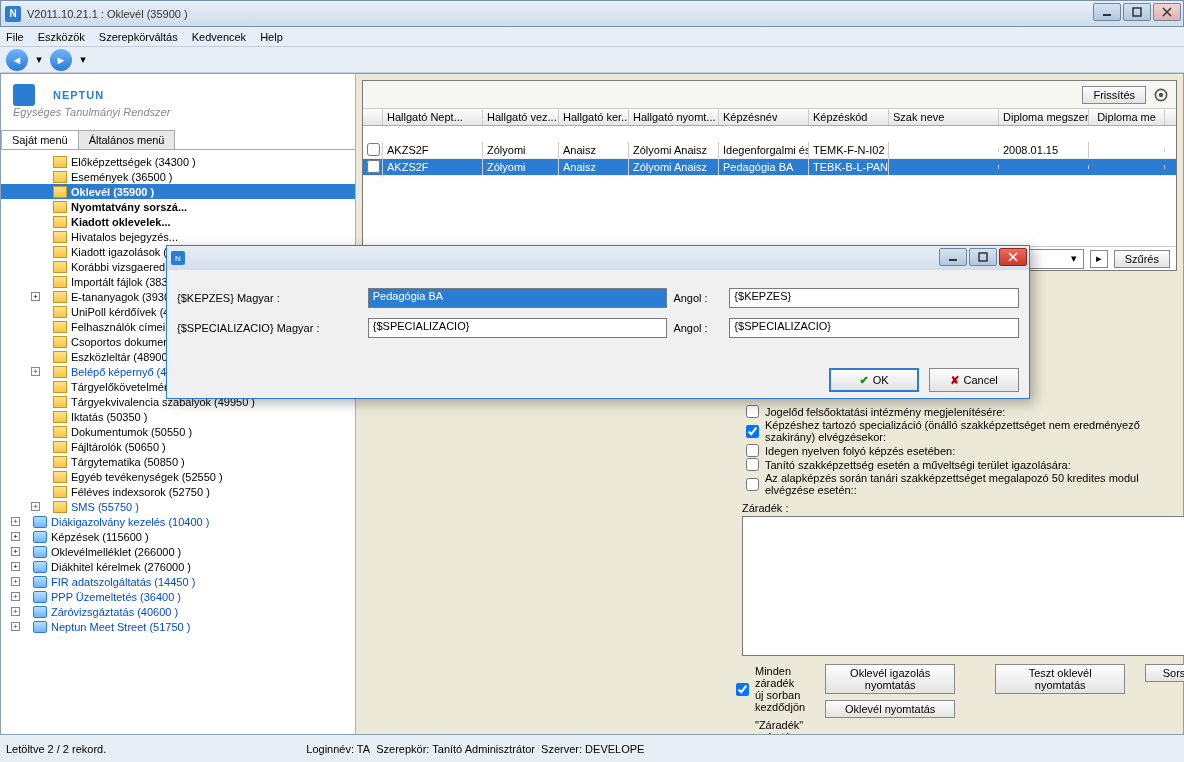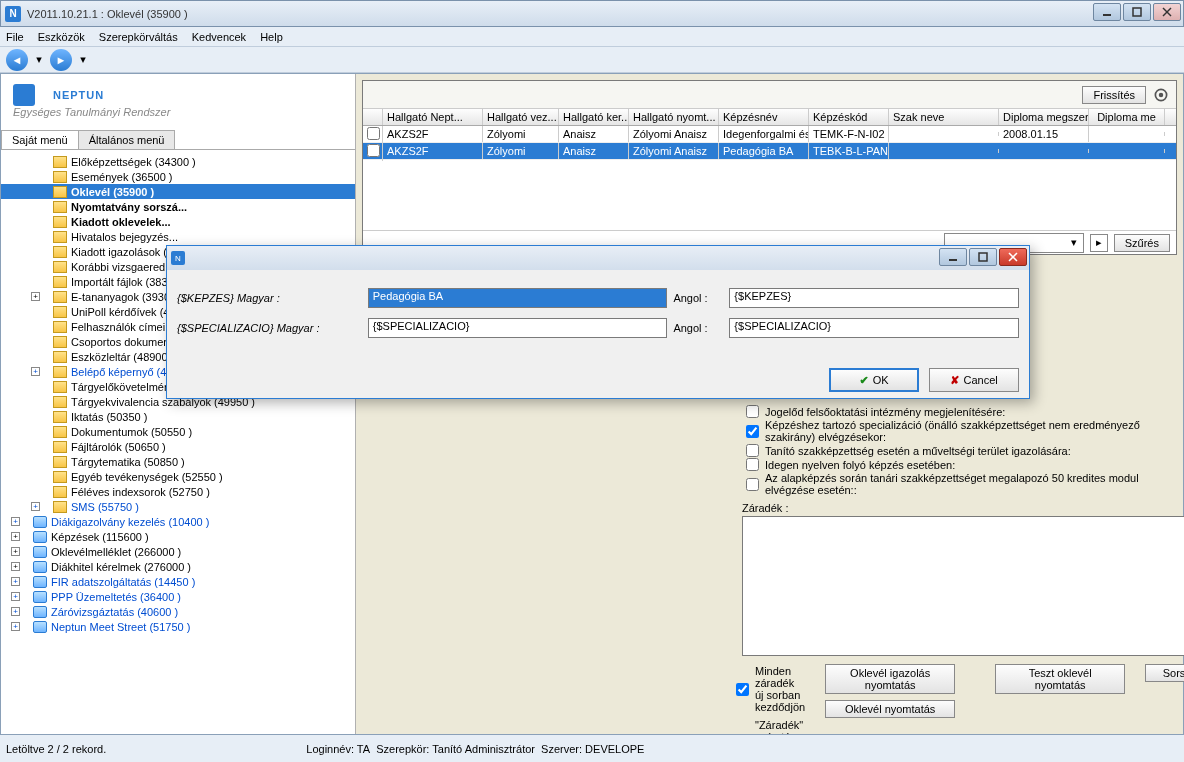--- a/index.html
+++ b/index.html
@@ -53,21 +53,21 @@
 .grid-toolbar { height: 28px; background: #f6f6f2; display: flex; justify-content: flex-end; align-items: center; padding: 0 6px; border-bottom: 1px solid #ccc; }
 .btn { background: linear-gradient(#fdfdfd,#e3e3e3); border: 1px solid #888; padding: 2px 10px; cursor: pointer; display: inline-flex; align-items: center; gap: 4px; }
 .settings-gear { width: 18px; height: 18px; margin-left: 6px; cursor: pointer; }
 .grid-header { display: flex; background: linear-gradient(#fefefe,#e6e6e6); border-bottom: 1px solid #aaa; }
 .grid-header .col, .grid-row .col { border-right: 1px solid #ccc; padding: 2px 4px; overflow: hidden; white-space: nowrap; }
 .grid-row { display: flex; border-bottom: 1px solid #eee; height: 17px; align-items: center; }
 .grid-row.selected { background: #2b7cd3; color: #fff; }
 .col.cb { width: 20px; flex: none; text-align: center; }
 .col { flex: 0 0 auto; }
 
-.grid-body { height: 104px; overflow: auto; }
+.grid-body { height: 104px; overflow: auto; margin-top: 16px; }
 .grid-footer { height: 24px; display: flex; align-items: center; justify-content: flex-end; padding: 0 6px; gap: 6px; border-top: 1px solid #ccc; }
 .combo { border: 1px solid #888; background: #fff; height: 20px; width: 140px; display: flex; align-items: center; justify-content: flex-end; padding: 0 2px; }
 .combo .arrow { width: 14px; text-align: center; cursor: pointer; }
 .nav-small { width: 18px; height: 18px; border: 1px solid #888; background: #fff; display: flex; align-items: center; justify-content: center; cursor: pointer; }
 
 
 .detailform { position: absolute; top: 330px; left: 380px; right: 18px; bottom: 6px; }
 .chkline { display: flex; align-items: center; gap: 6px; margin: 1px 0; font-size: 11px; padding-left: 10px; }
 .chkline input { margin: 0; }
 .zarlabel { margin: 6px 0 2px 6px; }
@@ -81,21 +81,21 @@
 .dialog { position: absolute; left: 166px; top: 245px; width: 864px; height: 154px; background: #f0f0f0; border: 1px solid #2b7cd3; box-shadow: 4px 4px 12px rgba(0,0,0,0.3); display: flex; flex-direction: column; }
 .dialog-titlebar { height: 24px; background: linear-gradient(#e8eef6,#d2deec); display: flex; align-items: center; padding: 0 4px; position: relative; }
 .dialog-titlebar .appicon { width: 14px; height: 14px; }
 .dialog-controls { position: absolute; right: 2px; top: 2px; display: flex; gap: 2px; }
 .dlg-btn { width: 28px; height: 18px; border-radius: 2px; display: flex; align-items: center; justify-content: center; cursor: pointer; }
 .dlg-btn.min, .dlg-btn.max { background: linear-gradient(#d4e3f3,#b1c7de); border: 1px solid #6e86a0; }
 .dlg-btn.close { background: linear-gradient(#ef6a5a,#c93a2a); border: 1px solid #8a2a1e; color: #fff; }
 .dialog-body { flex: 1; padding: 8px 10px; }
 .form-row { display: flex; align-items: center; margin: 10px 0; gap: 6px; }
 .form-row label { white-space: nowrap; }
-.form-row .lab1 { width: 185px; font-style: italic; }
+.form-row .lab1 { width: 185px; }
 .form-row .lab2 { width: 50px; }
 .txt { border: 1px solid #7a7a7a; height: 20px; padding: 1px 4px; background: #fff; }
 .txt.sel { background: #2b7cd3; color: #fff; }
 .txt.w1 { width: 300px; }
 .txt.w2 { width: 290px; }
 .dialog-footer { display: flex; justify-content: flex-end; gap: 10px; padding: 6px 10px; }
 .dlg-action { width: 90px; height: 24px; justify-content: center; }
 .check-green { color: #1a8a1a; font-weight: bold; }
 .x-red { color: #c00000; font-weight: bold; }
 </style>
@@ -356,25 +356,25 @@
       <div class="chkline">
           <input type="checkbox" style="">
           <span>Jogelőd felsőoktatási intézmény megjelenítésére:</span>
         </div>
       <div class="chkline">
           <input type="checkbox" checked="" style="">
           <span>Képzéshez tartozó specializáció (önálló szakképzettséget nem eredményező szakirány) elvégzésekor:</span>
         </div>
       <div class="chkline">
           <input type="checkbox" style="">
-          <span>Tanító szakképzettség esetén a műveltségi terület igazolására:</span>
+          <span>Idegen nyelven folyó képzés esetében:</span>
         </div>
       <div class="chkline">
           <input type="checkbox" style="">
-          <span>Idegen nyelven folyó képzés esetében:</span>
+          <span>Tanító szakképzettség esetén a műveltségi terület igazolására:</span>
         </div>
       <div class="chkline">
           <input type="checkbox" style="">
           <span>Az alapképzés során tanári szakképzettséget megalapozó 50 kredites modul elvégzése esetén::</span>
         </div>
       <div class="zarlabel">Záradék :</div>
       <div class="zaradek-box"></div>
 
       <div style="display:flex;align-items:flex-start;margin-top:8px;gap:20px;">
         <div style="display:flex;flex-direction:column;gap:4px;">

